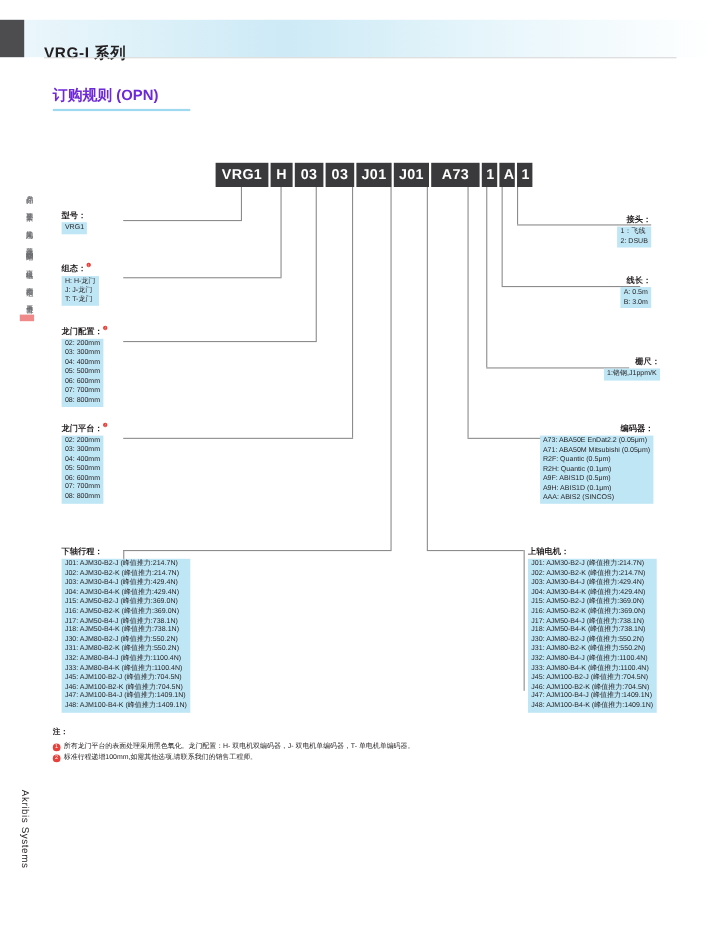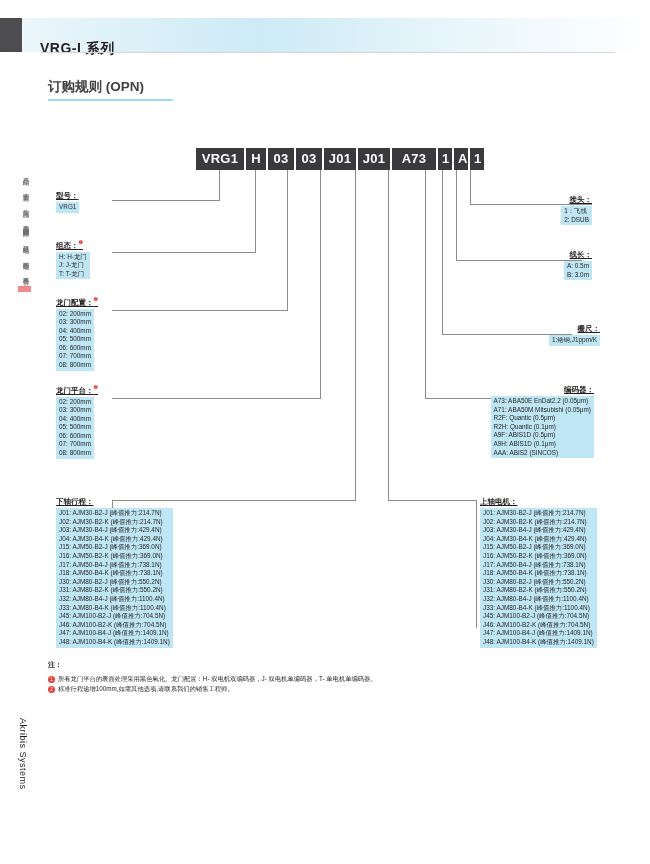--- a/index.html
+++ b/index.html
@@ -30,21 +30,21 @@
     font-size: 14px; font-weight: bold; letter-spacing: 0.5px; color: #231f20;
   }
   .header-rule {
     position: absolute; left: 40px; top: 52px; width: 575px; height: 1px;
     background: #d7d7d7;
   }
 
   
   .section-title {
     position: absolute; left: 48px; top: 78px;
-    font-size: 13.5px; font-weight: bold; color: #404040;
+    font-size: 13.5px; font-weight: bold; color: #6d28d9;
   }
   .section-underline {
     position: absolute; left: 48px; top: 99px; width: 125px; height: 2px;
     background: #9ed9ef;
   }
 
   
   .side-tabs {
     position: absolute; left: 18px; top: 170px; width: 16px;
   }
@@ -97,21 +97,20 @@
     font-size: 7px;
     color: #231f20;
     line-height: 9px;
   }
   .lbl-title {
     font-size: 7.5px;
     font-weight: bold;
     margin-bottom: 2px;
     color: #231f20;
     white-space: nowrap;
-    text-decoration: underline;
   }
   .box {
     background: #bfe6f5;
     padding: 1px 3px;
     display: inline-block;
     font-size: 6.4px;
     line-height: 8.6px;
     color: #231f20;
     white-space: nowrap;
   }

